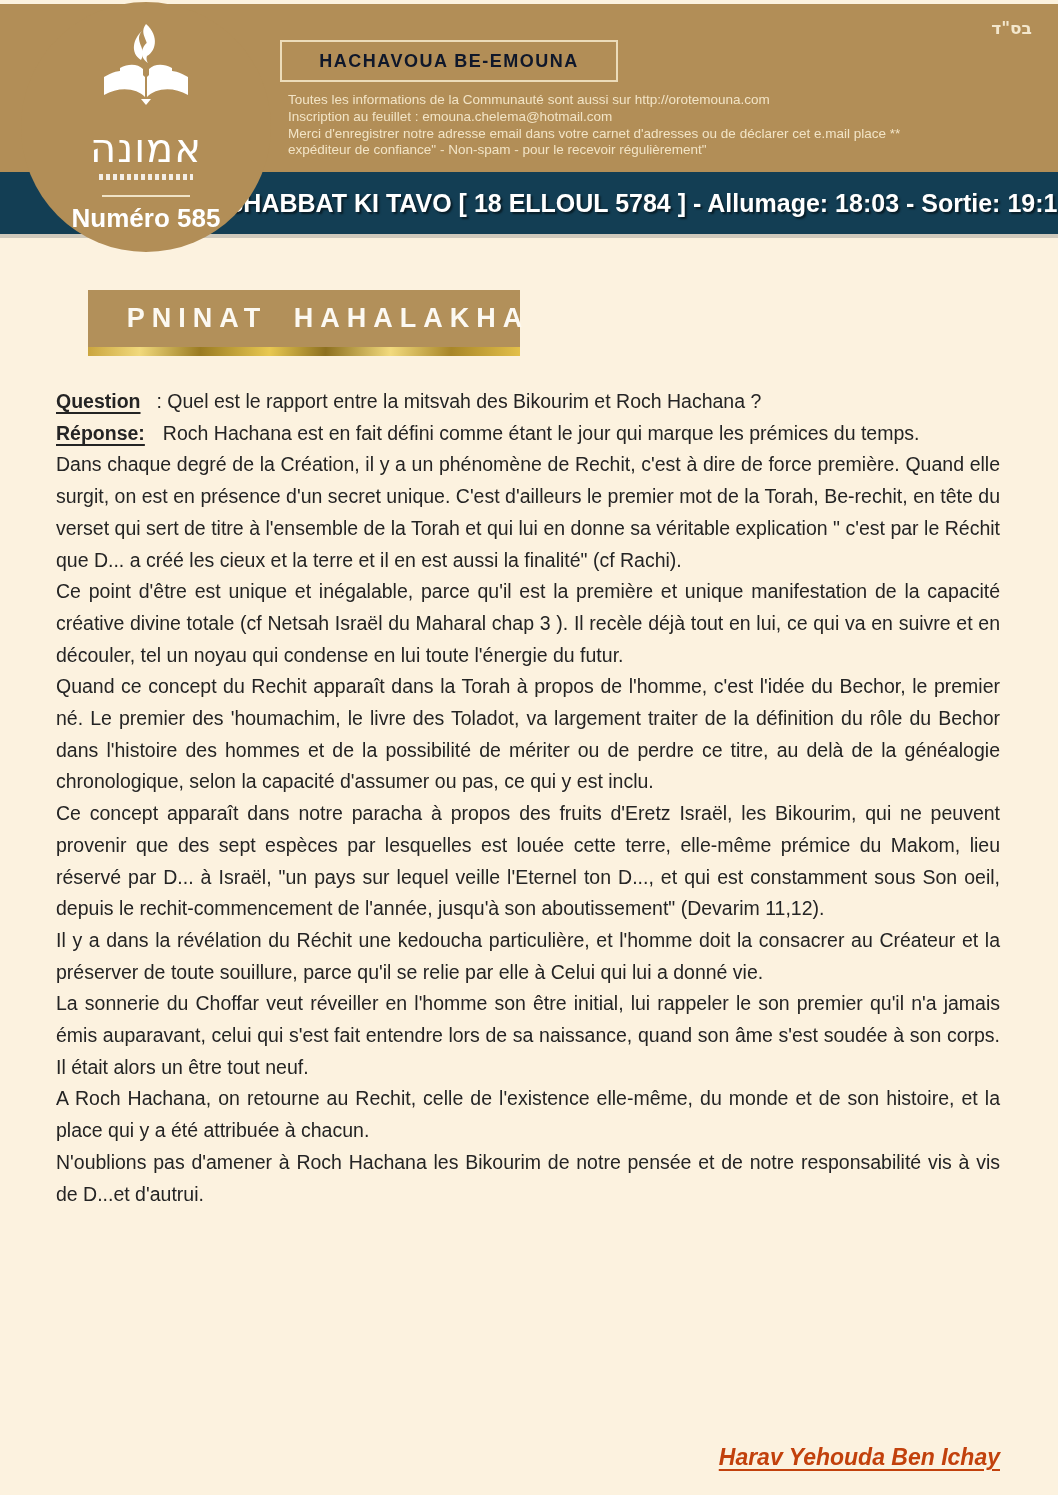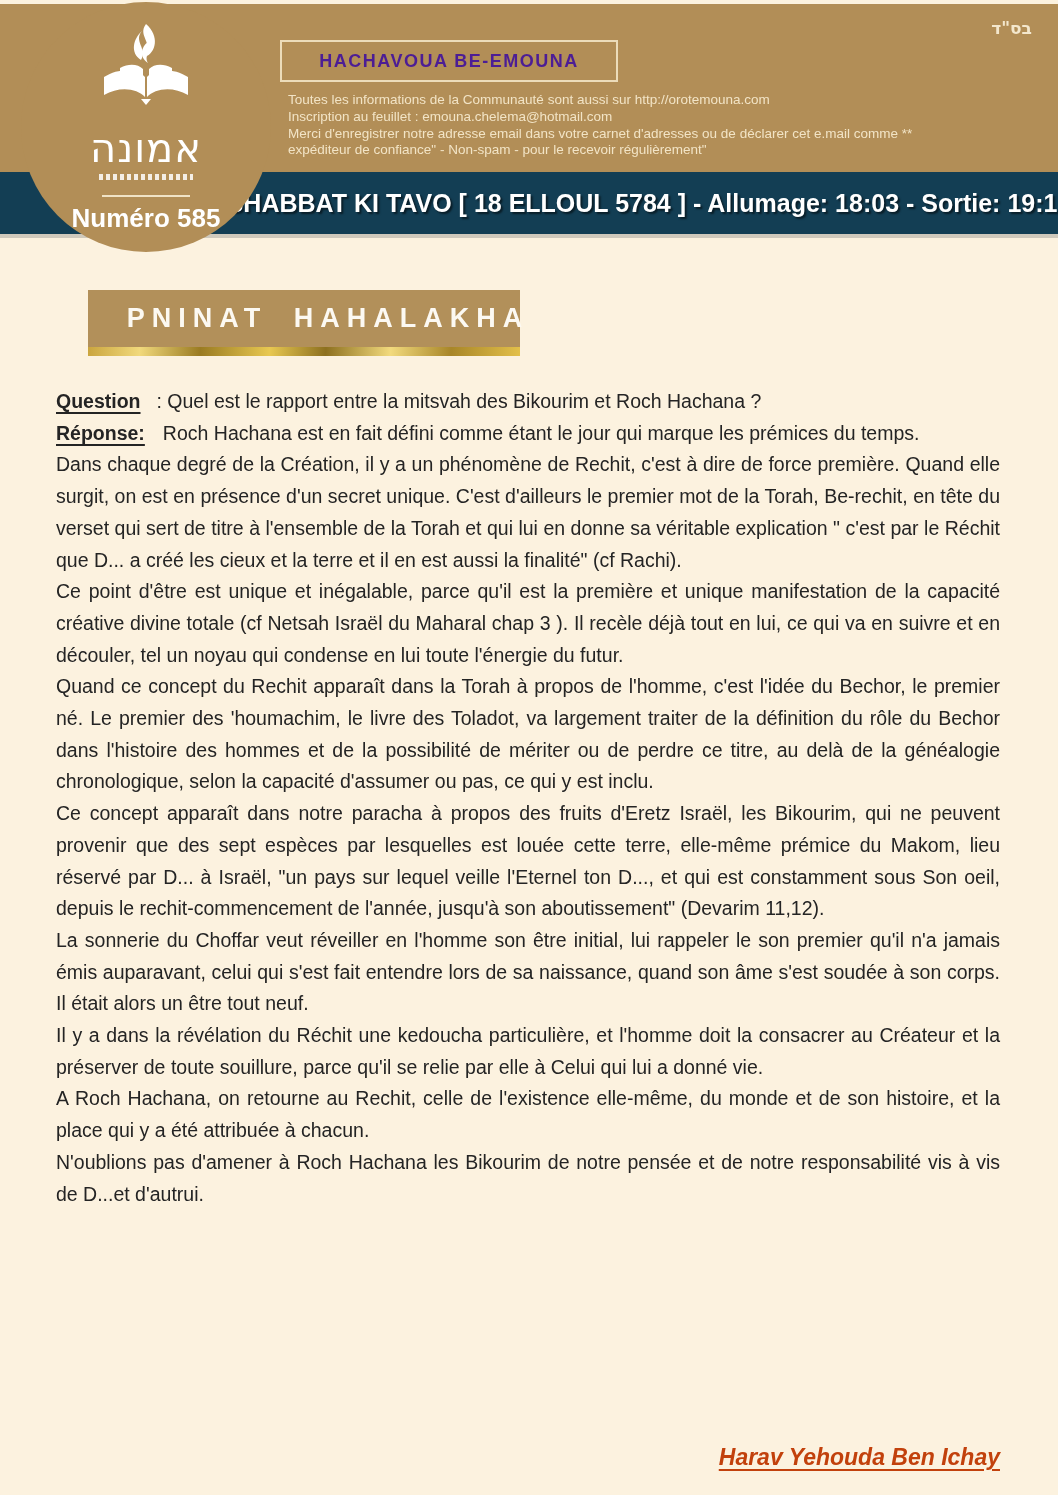--- a/index.html
+++ b/index.html
@@ -10,21 +10,21 @@
   }
 
   
   .gold-band { position:absolute; top:4px; left:0; right:0; height:168px; background:#b28e57; }
   .bsd { position:absolute; top:14px; right:26px; color:#f3e7cd; font-size:17px; font-weight:bold;
          font-family:"DejaVu Sans", sans-serif; }
   .masthead-box {
     position:absolute; left:280px; top:36px; width:338px; height:42px;
     border:2px solid #ecdcba; box-sizing:border-box;
     display:flex; align-items:center; justify-content:center;
-    color:#4c1d95; font-size:18px; font-weight:bold; letter-spacing:1.5px; white-space:nowrap;
+    color:#0f172a; font-size:18px; font-weight:bold; letter-spacing:1.5px; white-space:nowrap;
   }
   .info-lines { position:absolute; left:288px; top:88px; color:#f2e4c6; font-size:13.5px; line-height:16.8px; }
 
   
   .navy-bar { position:absolute; left:0; top:172px; width:100%; height:62px; background:#133e54; }
   .navy-bar-text {
     position:absolute; left:250px; right:10px; top:0; height:100%;
     display:flex; align-items:center; justify-content:center;
     color:#ffffff; font-weight:bold; font-size:25px; white-space:nowrap;
     text-shadow:2px 2px 2px rgba(0,0,0,.55);
@@ -82,21 +82,21 @@
 <div class="page">
 
   <div class="gold-band">
     <div class="bsd">בס"ד</div>
     <div class="masthead-box">
       <span>HACHAVOUA BE-EMOUNA</span>
     </div>
     <div class="info-lines">
       <div>Toutes les informations de la Communauté sont aussi sur http://orotemouna.com</div>
       <div>Inscription au feuillet : emouna.chelema@hotmail.com</div>
-      <div>Merci d'enregistrer notre adresse email dans votre carnet d'adresses ou de déclarer cet e.mail comme **</div>
+      <div>Merci d'enregistrer notre adresse email dans votre carnet d'adresses ou de déclarer cet e.mail place **</div>
       <div>expéditeur de confiance" - Non-spam - pour le recevoir régulièrement"</div>
     </div>
   </div>
 
   <div class="navy-bar">
     <div class="navy-bar-text">SHABBAT KI TAVO  [ 18 ELLOUL 5784 ] - Allumage: 18:03 - Sortie: 19:15</div>
   </div>
   <div class="bar-underline"></div>
 
   <div class="logo-circle">
@@ -123,21 +123,21 @@
     <div class="banner-stripe"></div>
   </div>
 
   <div class="article">
     <p><span class="qa-label">Question</span><span>: Quel est le rapport entre la mitsvah des Bikourim et Roch Hachana ?</span></p>
     <p><span class="qa-label answer-label">Réponse:</span><span>Roch Hachana est en fait défini comme étant le jour qui marque les prémices du temps.</span></p>
     <p>Dans chaque degré de la Création, il y a un phénomène de Rechit, c'est à dire de force première. Quand elle surgit, on est en présence d'un secret unique. C'est d'ailleurs le premier mot de la Torah, Be-rechit, en tête du verset qui sert de titre à l'ensemble de la Torah et qui lui en donne sa véritable explication " c'est par le Réchit que D... a créé les cieux et la terre et il en est aussi la finalité" (cf Rachi).</p>
     <p>Ce point d'être est unique et inégalable, parce qu'il est la première et unique manifestation de la capacité créative divine totale (cf Netsah Israël du Maharal chap 3 ). Il recèle déjà tout en lui, ce qui va en suivre et en découler, tel un noyau qui condense en lui toute l'énergie du futur.</p>
     <p>Quand ce concept du Rechit apparaît dans la Torah à propos de l'homme, c'est l'idée du Bechor, le premier né. Le premier des 'houmachim, le livre des Toladot, va largement traiter de la définition du rôle du Bechor dans l'histoire des hommes et de la possibilité de mériter ou de perdre ce titre, au delà de la généalogie chronologique, selon la capacité d'assumer ou pas, ce qui y est inclu.</p>
     <p>Ce concept apparaît dans notre paracha à propos des fruits d'Eretz Israël, les Bikourim, qui ne peuvent provenir que des sept espèces par lesquelles est louée cette terre, elle-même prémice du Makom, lieu réservé par D... à Israël, "un pays sur lequel veille l'Eternel ton D..., et qui est constamment sous Son oeil, depuis le rechit-commencement de l'année, jusqu'à son aboutissement" (Devarim 11,12).</p>
+    <p>Il y a dans la révélation du Réchit une kedoucha particulière, et l'homme doit la consacrer au Créateur et la préserver de toute souillure, parce qu'il se relie par elle à Celui qui lui a donné vie.</p>
     <p>La sonnerie du Choffar veut réveiller en l'homme son être initial, lui rappeler le son premier qu'il n'a jamais émis auparavant, celui qui s'est fait entendre lors de sa naissance, quand son âme s'est soudée à son corps. Il était alors un être tout neuf.</p>
-    <p>Il y a dans la révélation du Réchit une kedoucha particulière, et l'homme doit la consacrer au Créateur et la préserver de toute souillure, parce qu'il se relie par elle à Celui qui lui a donné vie.</p>
     <p>A Roch Hachana, on retourne au Rechit, celle de l'existence elle-même, du monde et de son histoire, et la place qui y a été attribuée à chacun.</p>
     <p>N'oublions pas d'amener à Roch Hachana les Bikourim de notre pensée et de notre responsabilité vis à vis de D...et d'autrui.</p>
   </div>
 
   <div class="signature">Harav Yehouda Ben Ichay</div>
 
 </div>
 
 </body></html>

